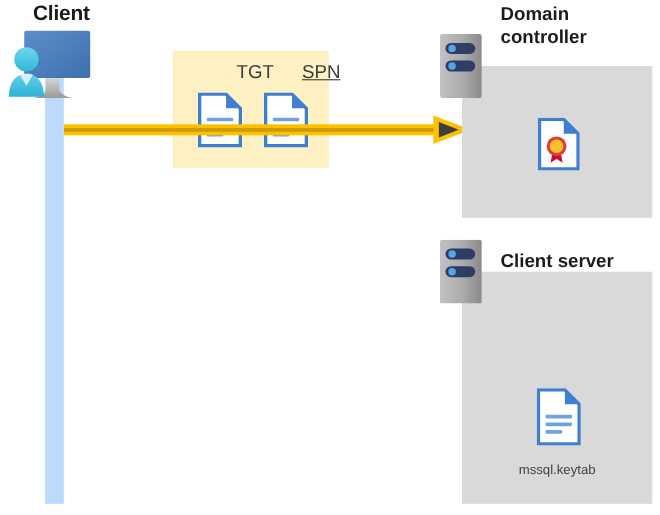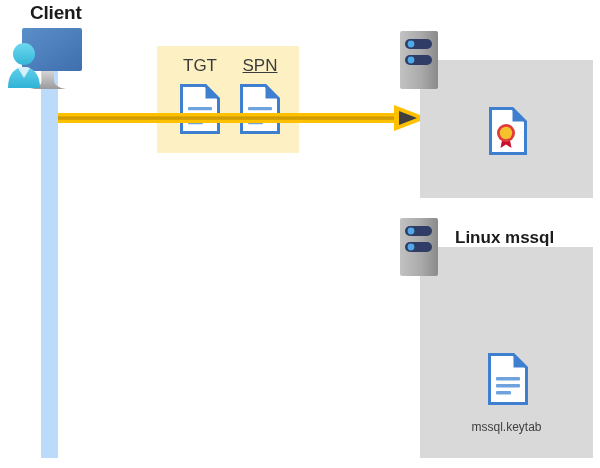--- a/index.html
+++ b/index.html
@@ -46,20 +46,21 @@
   #message-box {
     left: 157px; top: 46px;
     width: 142px; height: 107px;
     background: #fdf1c4;
   }
   .msg-label {
     font-size: 17px;
     color: #3b3b3b;
     text-align: center;
     width: 48px;
+    margin-left: 32px;
   }
   #tgt-label { left: 176px; top: 56px; }
   #spn-label { left: 236px; top: 56px; text-decoration: underline; }
   #tgt-doc { left: 180px; top: 84px; width: 40px; height: 50px; }
   #spn-doc { left: 240px; top: 84px; width: 40px; height: 50px; }
 
   
   #flow-arrow {
     left: 58px; top: 104px;
     width: 370px; height: 28px;
@@ -214,20 +215,24 @@
         </linearGradient>
       </defs>
       <rect x="0" y="0" width="38" height="58" rx="2" fill="url(#srvGrad1)"></rect>
       <rect x="5" y="8" width="27" height="10" rx="5" fill="#2e3c66"></rect>
       <circle cx="11" cy="13" r="3.4" fill="#4fa8e8"></circle>
       <rect x="5" y="24" width="27" height="10" rx="5" fill="#2e3c66"></rect>
       <circle cx="11" cy="29" r="3.4" fill="#4fa8e8"></circle>
     </svg>
   </div>
 
+  <div class="abs" id="dc-title">
+    <div>Domain</div>
+    <div>controller</div>
+  </div>
 
   <div class="abs" id="cert-doc">
     <svg viewBox="0 0 38 48" width="38" height="48" xmlns="http://www.w3.org/2000/svg">
       <path d="M1.5 1.5 h22 l13 13 v32 h-35 z" fill="#ffffff" stroke="#3f7fd0" stroke-width="3"></path>
       <path d="M23.5 1.5 l13 13 h-13 z" fill="#3f7fd0"></path>
 
       <path d="M14 28 l-2.5 13 l5.5 -3.5 l5.5 3.5 l-2.5 -13 z" fill="#c8102e"></path>
 
       <circle cx="17" cy="26" r="9" fill="#e03b3b"></circle>
       <circle cx="17" cy="26" r="6.2" fill="#f6c22b"></circle>
@@ -246,21 +251,21 @@
         </linearGradient>
       </defs>
       <rect x="0" y="0" width="38" height="58" rx="2" fill="url(#srvGrad2)"></rect>
       <rect x="5" y="8" width="27" height="10" rx="5" fill="#2e3c66"></rect>
       <circle cx="11" cy="13" r="3.4" fill="#4fa8e8"></circle>
       <rect x="5" y="24" width="27" height="10" rx="5" fill="#2e3c66"></rect>
       <circle cx="11" cy="29" r="3.4" fill="#4fa8e8"></circle>
     </svg>
   </div>
 
-  <div class="abs" id="linux-title">Linux mssql</div>
+  <div class="abs" id="linux-title">Client server</div>
 
 
   <div class="abs" id="keytab-doc">
     <svg viewBox="0 0 40 52" width="40" height="52" xmlns="http://www.w3.org/2000/svg">
       <path d="M1.5 1.5 h24 l13 13 v36 h-37 z" fill="#ffffff" stroke="#3f7fd0" stroke-width="3"></path>
       <path d="M25.5 1.5 l13 13 h-13 z" fill="#3f7fd0"></path>
       <g fill="#6fa3dd">
         <rect x="8" y="24" width="24" height="3.4" rx="1"></rect>
         <rect x="8" y="31" width="24" height="3.4" rx="1"></rect>
         <rect x="8" y="38" width="15" height="3.4" rx="1"></rect>

